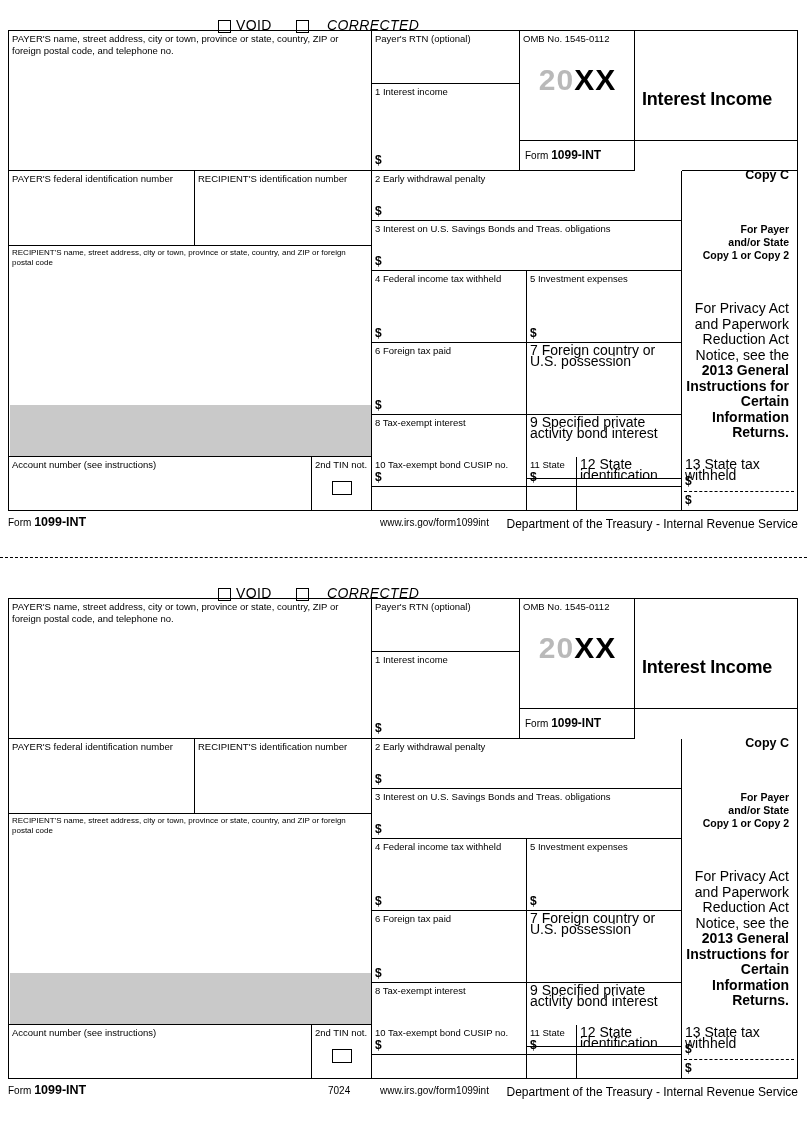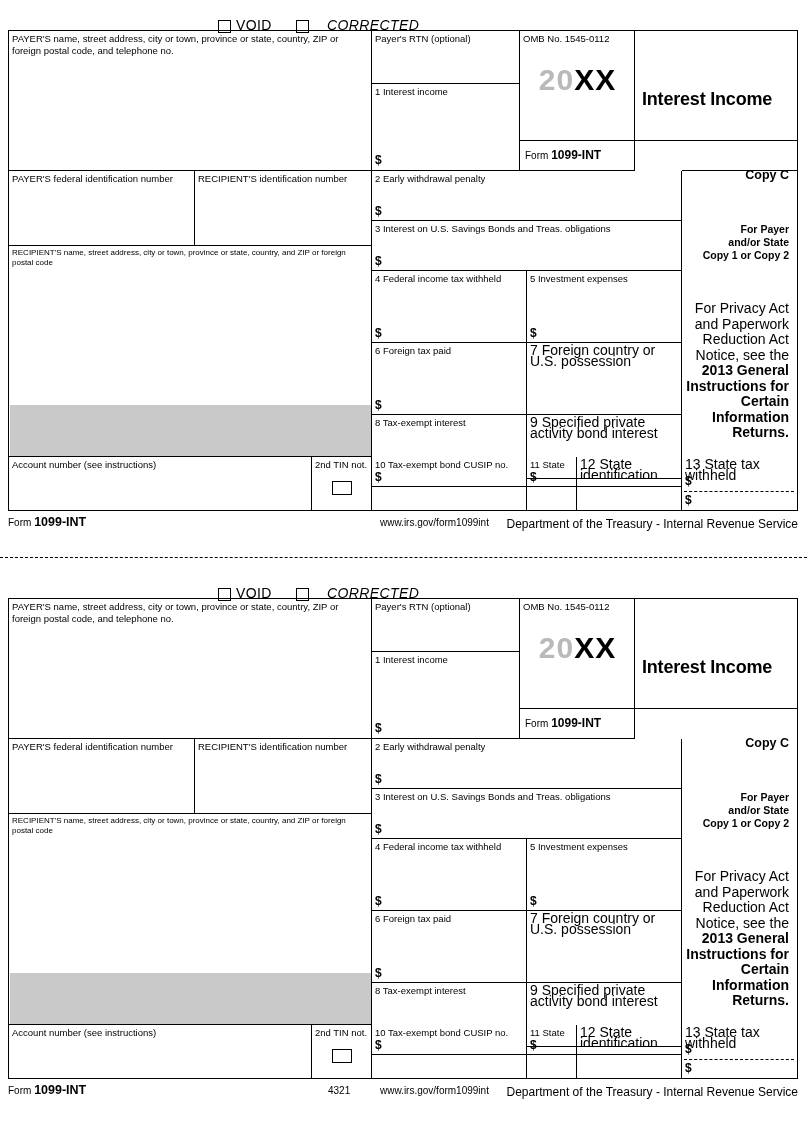--- a/index.html
+++ b/index.html
@@ -510,19 +510,19 @@
       </div>
 
       <div class="cell" style="left:0; top:425px; width:363px; height:1px; border-top:1px solid #000;"></div>
     </div>
 
     <div class="footer" style="top:513px;">
       <div class="f-left">
         <span>Form</span>
         <b>1099-INT</b>
       </div>
-      <div class="f-num">4321</div>
+      <div class="f-num">7024</div>
       <div class="f-mid">www.irs.gov/form1099int</div>
       <div class="f-right">Department of the Treasury - Internal Revenue Service</div>
     </div>
   </div>
 
 </div>
 
 </body></html>

